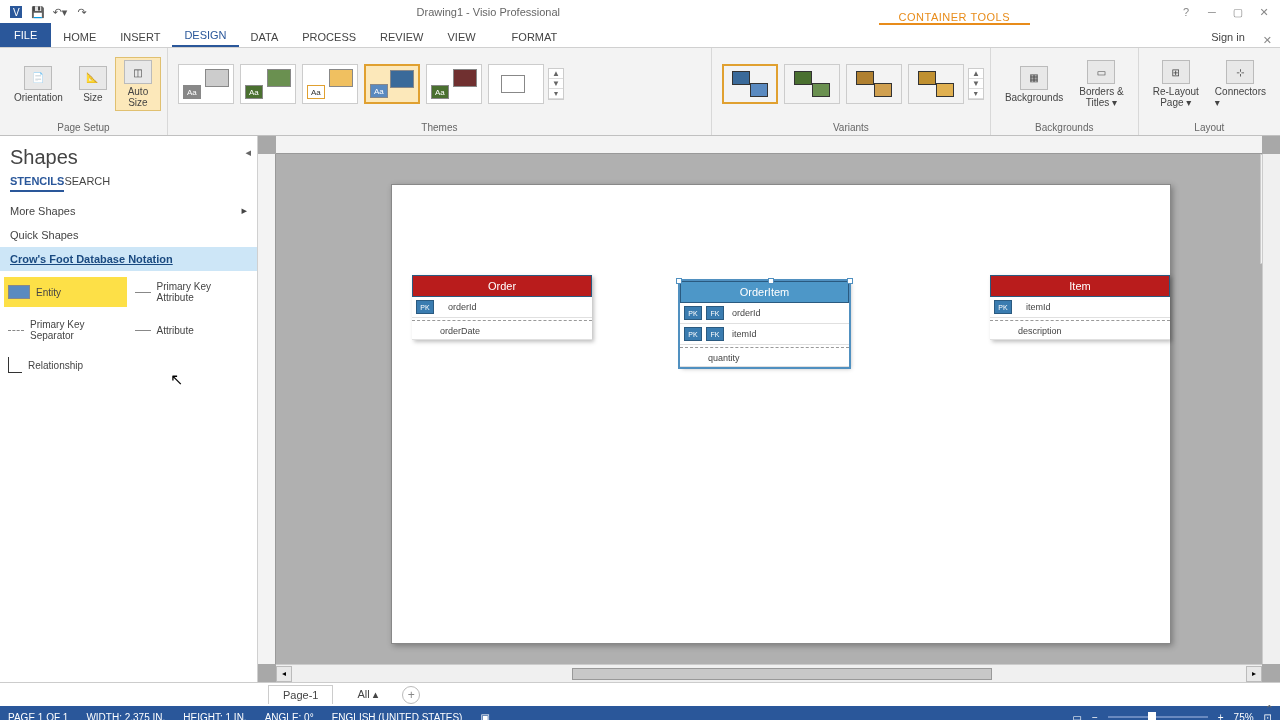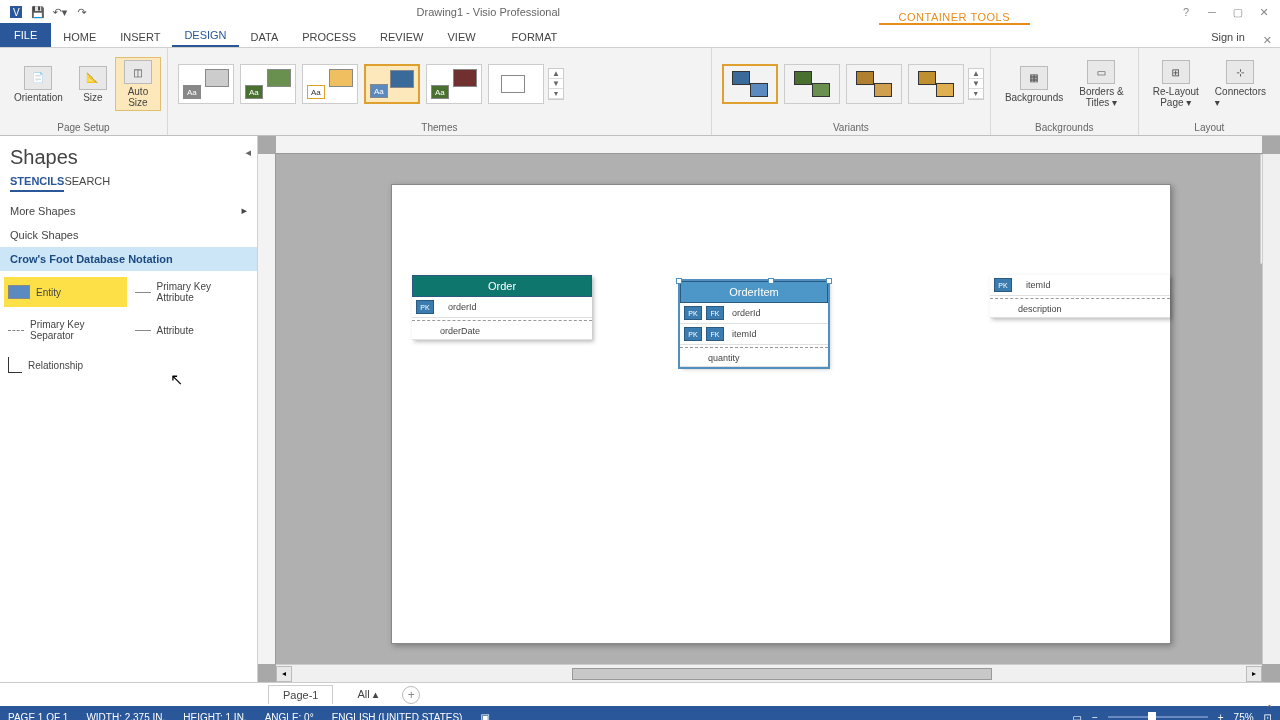--- a/index.html
+++ b/index.html
@@ -47,38 +47,38 @@
 
 .workspace { display: flex; height: 546px; }
 
 
 .shapes-panel { width: 258px; background: #fff; border-right: 1px solid #d0d0d0; position: relative; }
 .shapes-header { font-size: 20px; color: #444; padding: 10px 10px 6px 10px; font-weight: 300; }
 .shapes-tabs { display: flex; gap: 0; padding: 0 10px 6px 10px; font-size: 11px; }
 .shapes-tab { color: #444; padding-bottom: 3px; cursor: pointer; }
 .shapes-tab.active { color: #2a579a; border-bottom: 2px solid #2a579a; font-weight: 600; }
 .panel-link { padding: 6px 10px; font-size: 11px; color: #444; cursor: pointer; display: flex; align-items: center; justify-content: space-between; }
-.panel-link.stencil-sel { background: #cde6f7; font-weight: 600; color: #1a4a80; }
+.panel-link.stencil-sel { background: #cde6f7; font-weight: 600; color: #1a4a80; text-decoration: underline; }
 .stencil-shapes { padding: 6px 4px; display: grid; grid-template-columns: 1fr 1fr; gap: 8px 4px; }
 .shape-item { display: flex; align-items: center; gap: 6px; font-size: 10px; color: #444; padding: 4px; cursor: pointer; }
 .shape-item.sel { background: #fde047; }
 .shape-thumb { width: 22px; height: 14px; background: #5a8ac0; border: 1px solid #888; }
 .shape-thumb.line { background: none; border: none; border-top: 1px solid #888; height: 1px; }
 .shape-thumb.dash { background: none; border: none; border-top: 1px dashed #888; height: 1px; }
 .shape-thumb.rel { background: none; border: none; border-left: 1px solid #333; border-bottom: 1px solid #333; height: 16px; }
 .panel-collapse { position: absolute; right: 6px; top: 10px; font-size: 11px; color: #666; cursor: pointer; }
 
 
 .canvas-area { flex: 1; position: relative; background: #a8a8a8; }
 .ruler-h { position: absolute; top: 0; left: 18px; right: 18px; height: 18px; background: #f3f3f3; border-bottom: 1px solid #999; font-size: 8px; overflow: hidden; }
 .ruler-v { position: absolute; top: 18px; left: 0; bottom: 18px; width: 18px; background: #f3f3f3; border-right: 1px solid #999; font-size: 8px; overflow: hidden; }
 .canvas-view { position: absolute; top: 18px; left: 18px; right: 18px; bottom: 18px; background: #b0b0b0; overflow: hidden; }
 .page { position: absolute; left: 115px; top: 30px; width: 780px; height: 460px; background: #fff; box-shadow: 2px 2px 6px rgba(0,0,0,0.3); border: 1px solid #888; }
 .entity { position: absolute; box-shadow: 2px 2px 4px rgba(0,0,0,0.25); font-size: 10px; background: #fff; }
-.entity-header { background: #0f766e; color: #fff; text-align: center; padding: 4px 0; font-size: 11px; border: 1px solid #2a5a80; }
+.entity-header { background: #b91c1c; color: #fff; text-align: center; padding: 4px 0; font-size: 11px; border: 1px solid #2a5a80; }
 .entity.selected .entity-header { background: #4d97c8; }
 .entity.selected { outline: 2px solid #5090c0; }
 .entity-row { display: flex; align-items: center; border-bottom: 1px solid #e0e0e0; padding: 3px 4px; gap: 4px; }
 .entity-row.divider { border-top: 1px dashed #999; border-bottom: none; padding: 0; height: 0; margin: 2px 0; }
 .key-badge { width: 18px; height: 14px; background: #3a7cb0; color: #fff; font-size: 7px; display: flex; align-items: center; justify-content: center; border: 1px solid #2a5a80; }
 .attr-name { flex: 1; text-align: left; padding-left: 24px; color: #444; font-size: 9px; }
 .sel-handle { position: absolute; width: 6px; height: 6px; background: #fff; border: 1px solid #5090c0; }
 
 .scrollbar-h { position: absolute; bottom: 0; left: 18px; right: 18px; height: 18px; background: #f0f0f0; border-top: 1px solid #ccc; display: flex; align-items: center; }
 .scrollbar-v { position: absolute; right: 0; top: 18px; bottom: 18px; width: 18px; background: #f0f0f0; border-left: 1px solid #ccc; }
@@ -318,21 +318,21 @@
           <div class="entity-row">
               <span class="key-badge">PK</span>
               <span class="attr-name" style="padding-left:10px">orderId</span>
             </div>
           <div class="entity-row divider"></div>
           <div class="entity-row">
               <span class="attr-name">orderDate</span>
             </div>
         </div>
 
-        <div class="entity selected" style="left:288px;top:96px;width:148px">
+        <div class="entity selected" style="left:288px;top:96px;width:169px">
           <div class="entity-header">OrderItem</div>
           <div class="entity-row">
               <span class="key-badge">PK</span>
               <span class="key-badge">FK</span>
               <span class="attr-name" style="padding-left:4px">orderId</span>
             </div>
           <div class="entity-row">
               <span class="key-badge">PK</span>
               <span class="key-badge">FK</span>
               <span class="attr-name" style="padding-left:4px">itemId</span>
@@ -341,20 +341,21 @@
             <div class="sel-handle" style="left:-4px;top:-3px"></div>
             <div class="sel-handle" style="left:88px;top:-3px"></div>
             <div class="sel-handle" style="right:-4px;top:-3px"></div>
           </div>
           <div class="entity-row">
               <span class="attr-name">quantity</span>
             </div>
         </div>
 
         <div class="entity" style="left:598px;top:90px;width:180px">
+          <div class="entity-header">Item</div>
           <div class="entity-row">
               <span class="key-badge">PK</span>
               <span class="attr-name" style="padding-left:10px">itemId</span>
             </div>
           <div class="entity-row divider"></div>
           <div class="entity-row">
               <span class="attr-name">description</span>
             </div>
         </div>
       </div>

